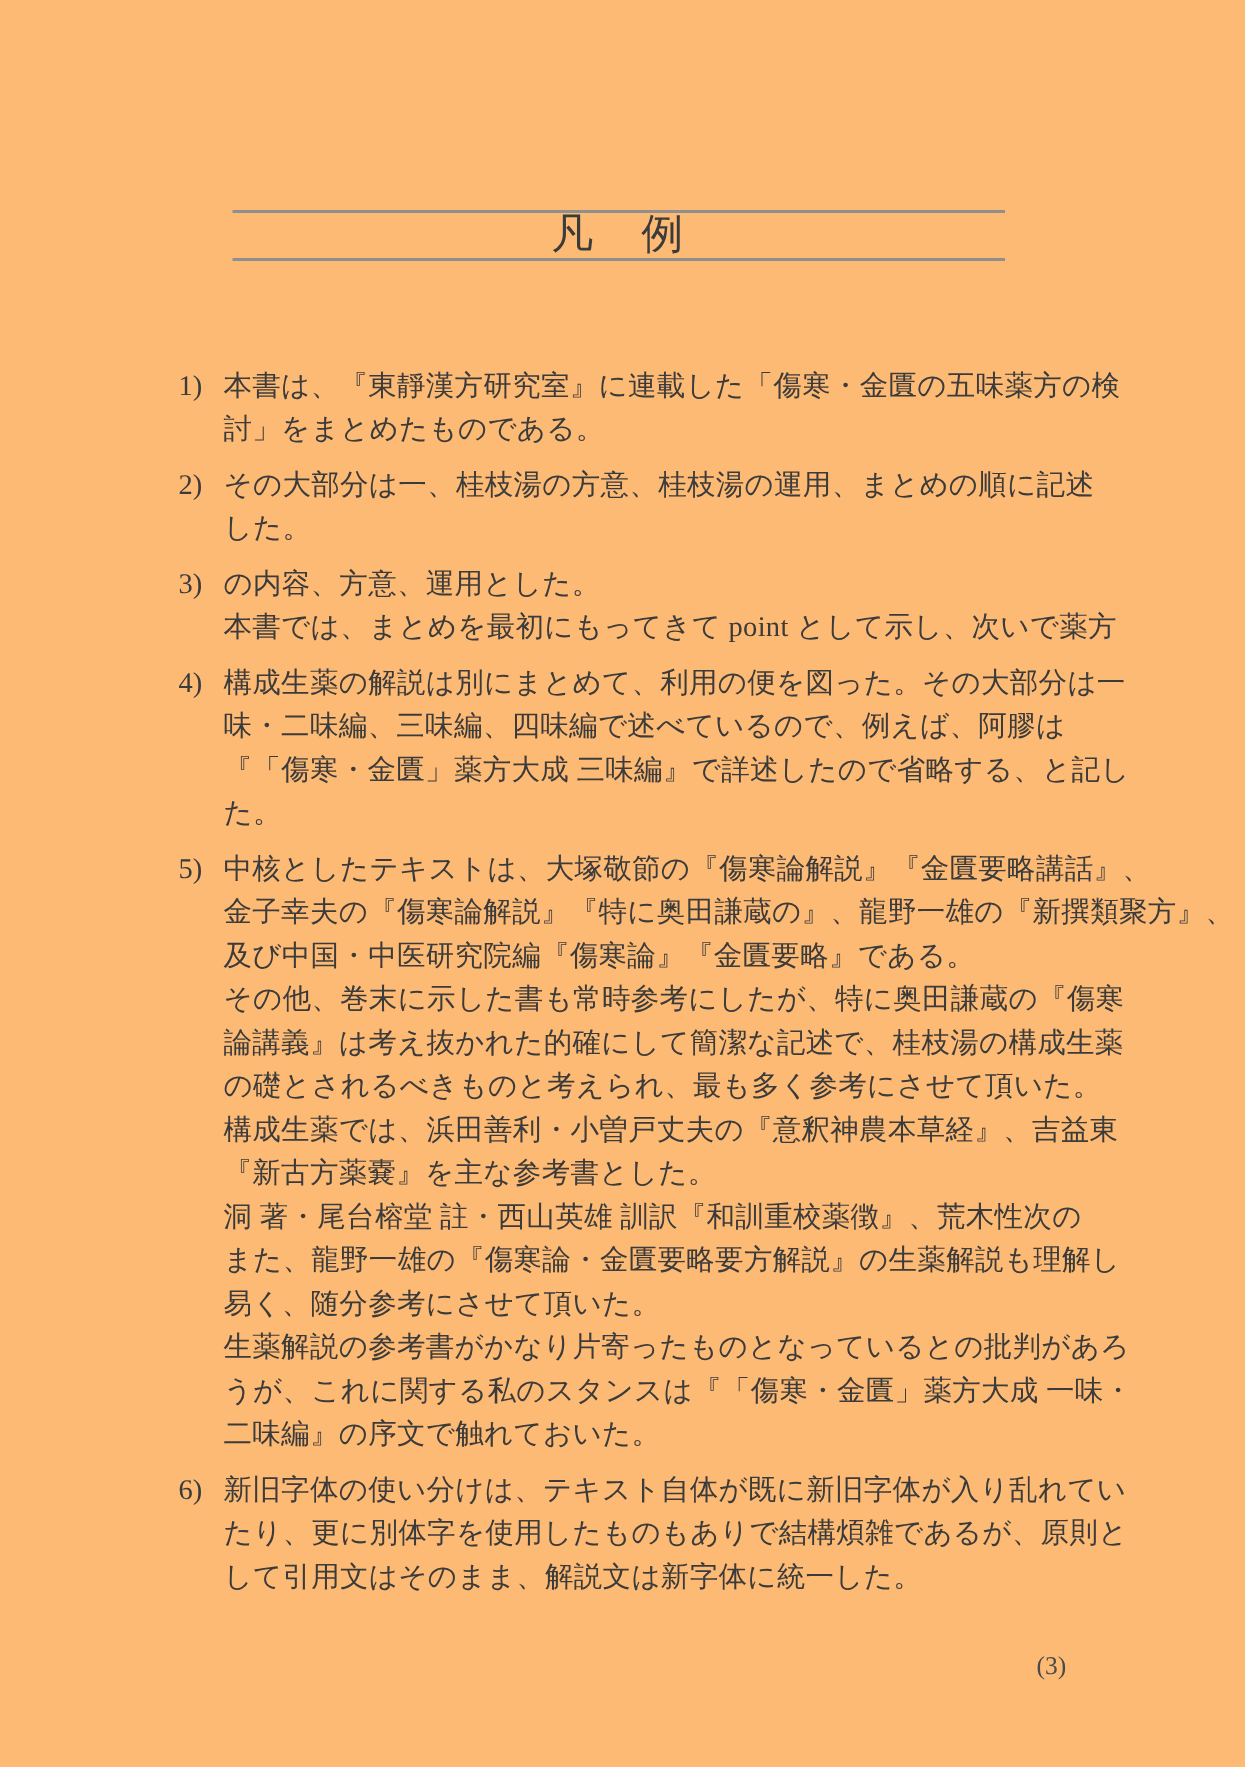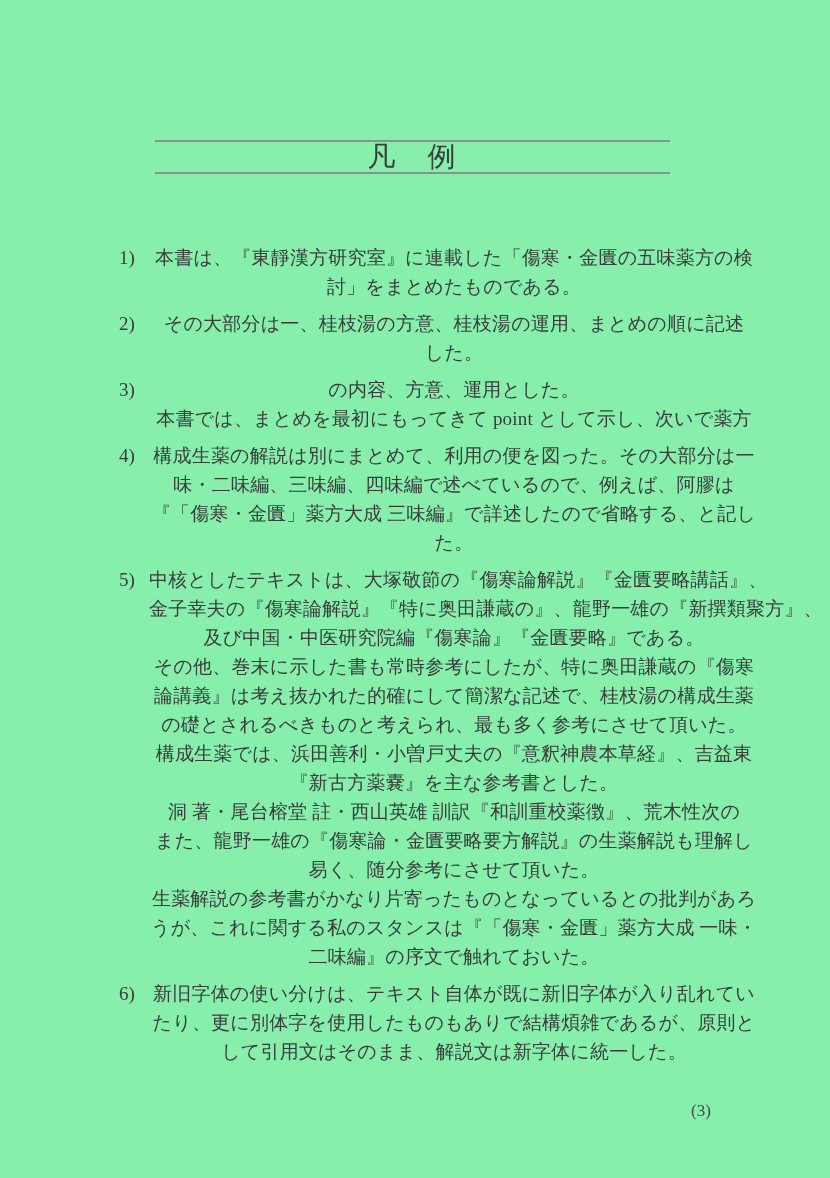--- a/index.html
+++ b/index.html
@@ -4,21 +4,21 @@
 <style>
   html, body {
     margin: 0;
     padding: 0;
     background: #ffffff;
   }
   .page {
     position: relative;
     width: 830px;
     height: 1178px;
-    background: #86efac;
+    background: #fdba74;
     font-family: "Liberation Serif", "DejaVu Serif", serif;
     color: #3b3b3b;
     overflow: hidden;
   }
   .title-block {
     position: absolute;
     left: 155px;
     top: 140px;
     width: 515px;
     height: 30px;
@@ -49,21 +49,20 @@
   .item-num {
     flex: none;
     width: 30px;
     font-size: 19px;
     line-height: 29px;
     color: #3b3b3b;
   }
   .item-lines {
     flex: 1 1 auto;
     min-width: 0;
-    text-align: center;
   }
   .doc-line {
     font-size: 19px;
     line-height: 29px;
     white-space: nowrap;
     letter-spacing: 0.2px;
     color: #3b3b3b;
   }
   .page-number {
     position: absolute;

